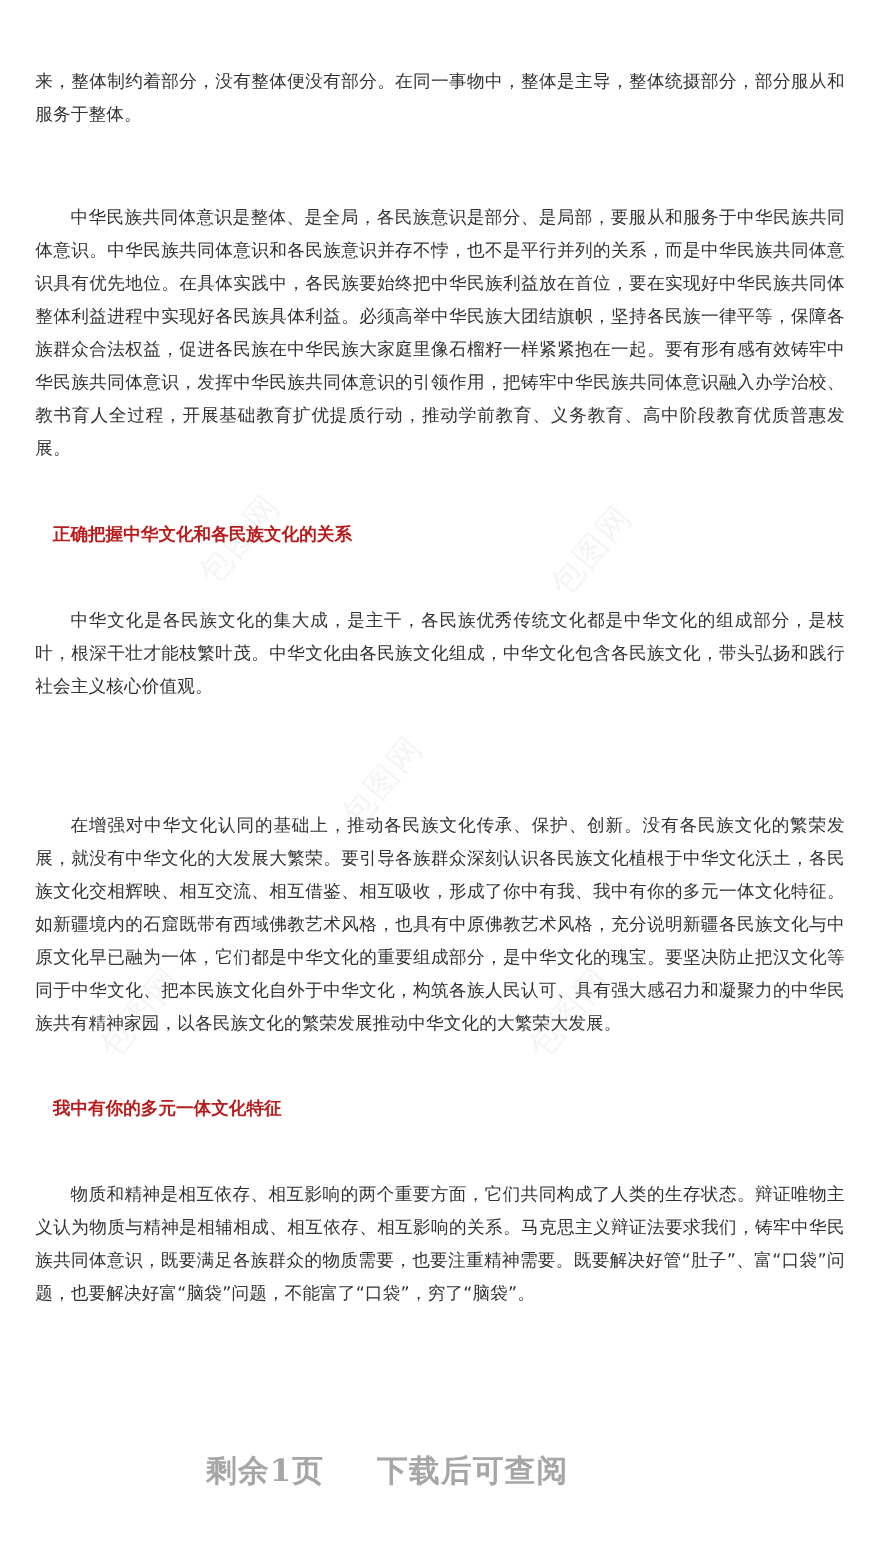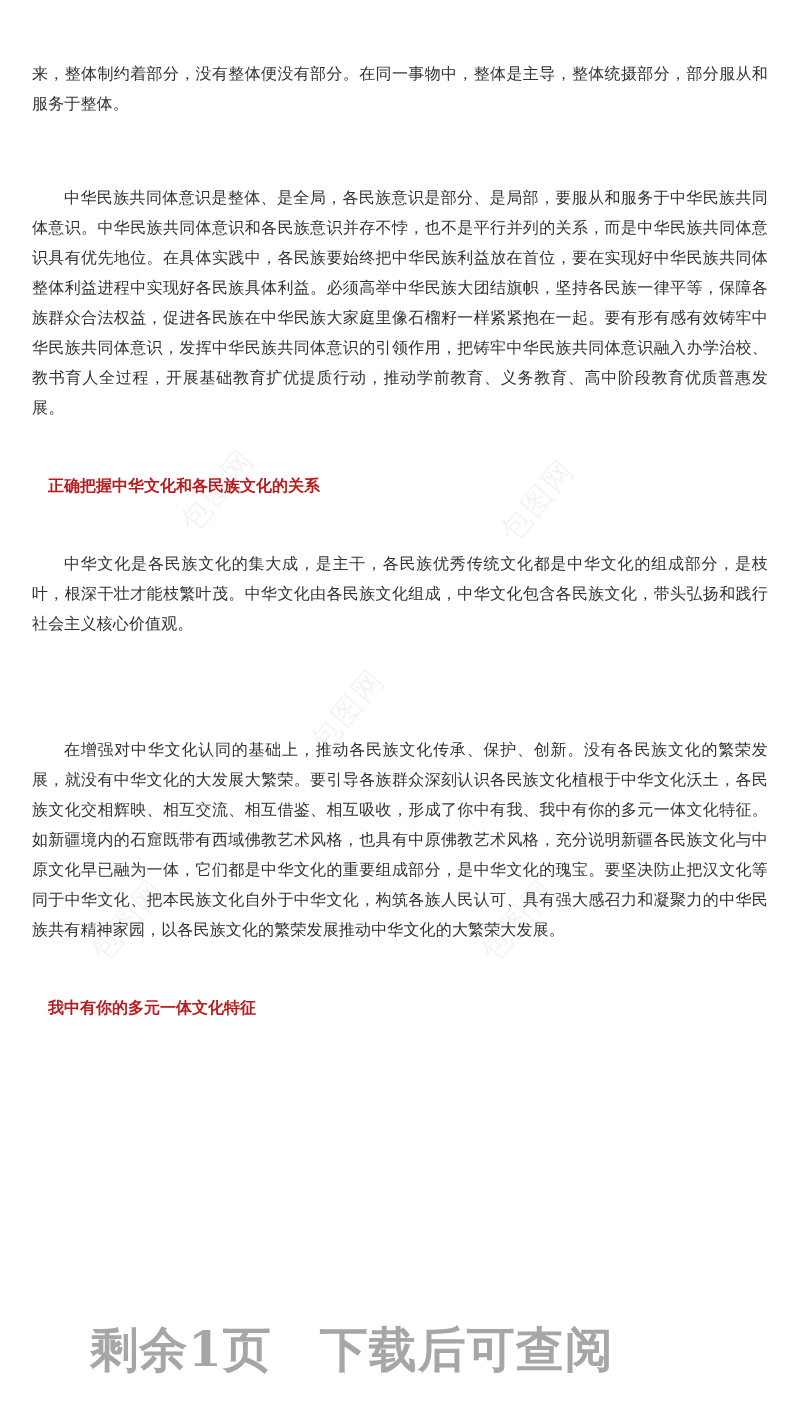--- a/index.html
+++ b/index.html
@@ -21,21 +21,21 @@
     text-indent: 2em; color: #b91c1c;
   }
   .watermark {
     position: absolute; font-size: 30px; color: rgba(0,0,0,0.045);
     transform: rotate(-50deg); white-space: nowrap; pointer-events: none;
     font-family: "DejaVu Sans", sans-serif; letter-spacing: 2px;
   }
   .footer {
     position: absolute; left: 0; top: 1318px; width: 704px; text-align: center;
     font-family: "DejaVu Serif", "Liberation Serif", serif;
-    font-weight: bold; font-size: 48px; color: #a6a6a6; letter-spacing: 1px;
+    font-weight: bold; font-size: 28px; color: #a6a6a6; letter-spacing: 1px;
   }
   .footer .gap-space { display: inline-block; width: 48px; }
 </style>
 </head>
 <body>
 
 <div class="page">
 
   <div class="watermark" style="left:170px; top:470px;">包图网</div>
   <div class="watermark" style="left:490px; top:480px;">包图网</div>
@@ -52,19 +52,20 @@
     <h3 class="heading">正确把握中华文化和各民族文化的关系</h3>
     <div class="gap"></div>
     <p class="para indent">中华文化是各民族文化的集大成，是主干，各民族优秀传统文化都是中华文化的组成部分，是枝叶，根深干壮才能枝繁叶茂。中华文化由各民族文化组成，中华文化包含各民族文化，带头弘扬和践行社会主义核心价值观。</p>
     <div class="gap"></div>
     <div class="gap"></div>
     <p class="para indent">在增强对中华文化认同的基础上，推动各民族文化传承、保护、创新。没有各民族文化的繁荣发展，就没有中华文化的大发展大繁荣。要引导各族群众深刻认识各民族文化植根于中华文化沃土，各民族文化交相辉映、相互交流、相互借鉴、相互吸收，形成了你中有我、我中有你的多元一体文化特征。如新疆境内的石窟既带有西域佛教艺术风格，也具有中原佛教艺术风格，充分说明新疆各民族文化与中原文化早已融为一体，它们都是中华文化的重要组成部分，是中华文化的瑰宝。要坚决防止把汉文化等同于中华文化、把本民族文化自外于中华文化，构筑各族人民认可、具有强大感召力和凝聚力的中华民族共有精神家园，以各民族文化的繁荣发展推动中华文化的大繁荣大发展。</p>
     <div class="gap"></div>
 
     <h3 class="heading">我中有你的多元一体文化特征</h3>
     <div class="gap"></div>
+    <p class="para indent">物质和精神是相互依存、相互影响的两个重要方面，它们共同构成了人类的生存状态。辩证唯物主义认为物质与精神是相辅相成、相互依存、相互影响的关系。马克思主义辩证法要求我们，铸牢中华民族共同体意识，既要满足各族群众的物质需要，也要注重精神需要。既要解决好管“肚子”、富“口袋”问题，也要解决好富“脑袋”问题，不能富了“口袋”，穷了“脑袋”。</p>
     <div class="gap"></div>
   </div>
 
   <div class="footer">
     <span>剩余1页</span><span class="gap-space"></span><span>下载后可查阅</span>
   </div>
 </div>
 
 </body></html>

